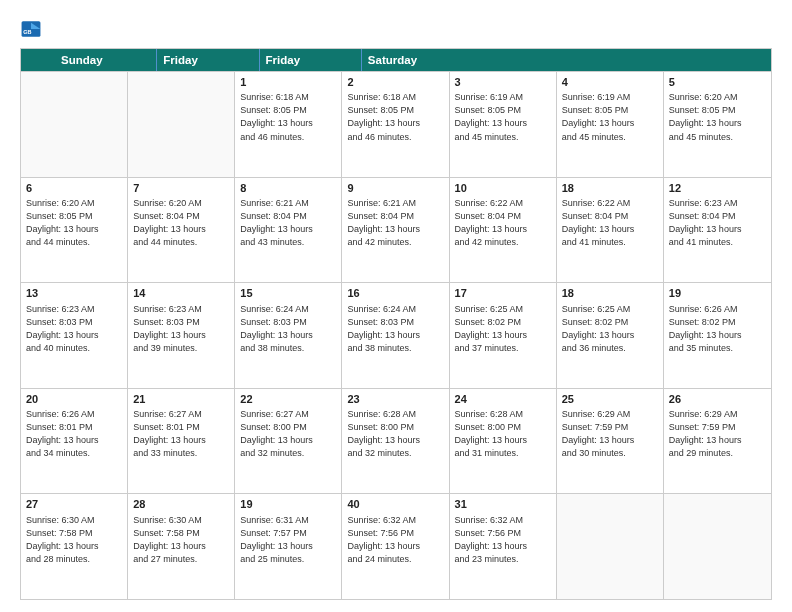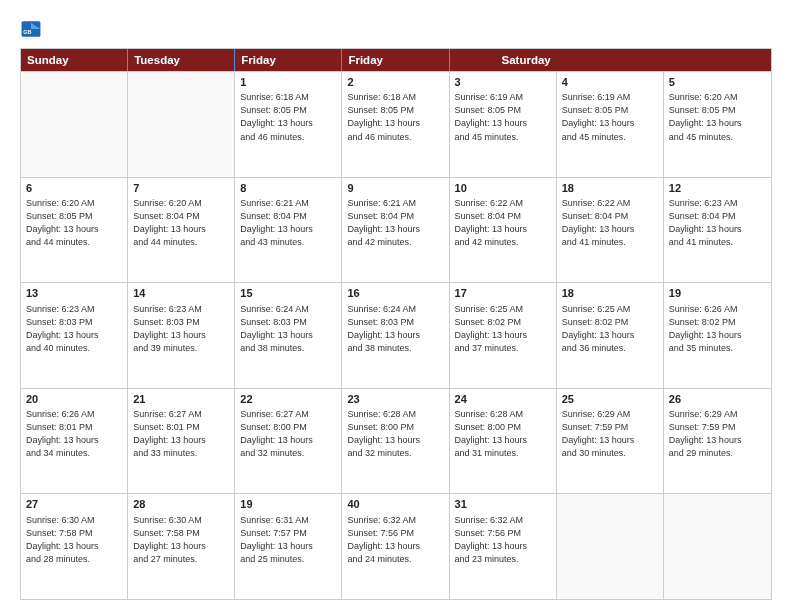--- a/index.html
+++ b/index.html
@@ -63,33 +63,33 @@
     }
     .calendar {
       flex: 1;
       display: flex;
       flex-direction: column;
       border: 1px solid #ccc;
     }
     .cal-header {
       display: grid;
       grid-template-columns: repeat(7, 1fr);
-      background: #7f1d1d;
+      background: #0f766e;
+      padding-left: 34px;
     }
     .cal-header-cell {
       color: #fff;
       font-size: 11.5px;
       font-weight: bold;
       padding: 5px 6px;
       text-align: left;
       border-right: 1px solid #5090cc;
     }
     .cal-header-cell:last-child {
       border-right: none;
-      text-align: right;
     }
     .cal-body {
       flex: 1;
       display: flex;
       flex-direction: column;
     }
     .cal-row {
       display: grid;
       grid-template-columns: repeat(7, 1fr);
       flex: 1;
@@ -144,21 +144,20 @@
     </div>
     <div class="title-section">
       <div class="main-title"></div>
       <div class="sub-title"></div>
     </div>
   </div>
 
   <div class="calendar">
     <div class="cal-header">
     <div class="cal-header-cell">Sunday</div>
-        <div class="cal-header-cell">Tuesday</div>
         <div class="cal-header-cell">Friday</div>
         <div class="cal-header-cell">Friday</div>
         <div class="cal-header-cell">Saturday</div>
       </div>
     <div class="cal-body">
     <div class="cal-row">
           <div class="cal-cell empty"></div>
           <div class="cal-cell empty"></div>
           <div class="cal-cell">
             <span class="day-num">1</span>

